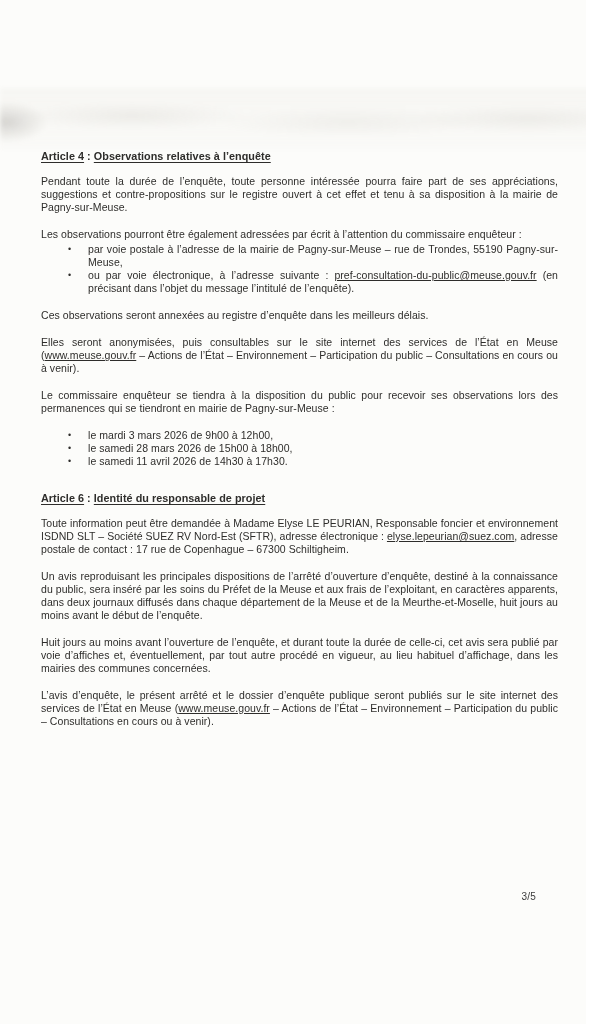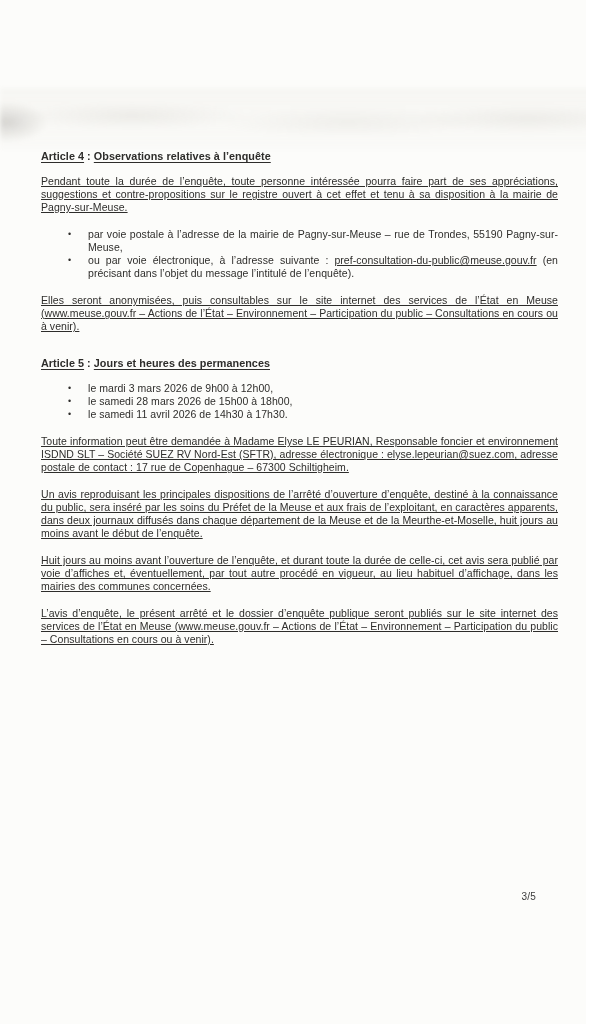--- a/index.html
+++ b/index.html
@@ -28,21 +28,21 @@
     text-align:justify;
     letter-spacing:0.05px;
   }
   h2.article {
     font-size:10.8px; font-weight:bold;
     margin:24px 0 12px 0;
     text-align:left;
   }
   h2.article.first { margin-top:0; }
   h2.article .u { text-decoration:underline; text-underline-offset:2px; }
-  p { margin:0 0 14px 0;text-decoration:underline; }
+  p { margin:0 0 14px 0; }
   p.no-gap { margin-bottom:2px; }
   ul.bullets { list-style:none; margin:0 0 14px 0; padding:0; }
   ul.bullets li { display:flex; padding-left:27px; }
   ul.bullets .marker { flex:0 0 20px; font-size:9px; }
   ul.bullets .txt { flex:1; text-align:justify; }
   .lnk { text-decoration:underline; text-underline-offset:1px; color:inherit; cursor:pointer; }
   .page-num {
     position:absolute; right:50px; top:891px;
     font-size:10px; color:#3a3a3a; letter-spacing:0.2px;
   }
@@ -52,53 +52,56 @@
 
 <div class="page">
   <div class="scan-band"></div>
 
   <div class="content">
 
     <h2 class="article first"><span class="u">Article 4</span><span> : </span><span class="u">Observations relatives à l’enquête</span></h2>
 
     <p>Pendant toute la durée de l’enquête, toute personne intéressée pourra faire part de ses appréciations, suggestions et contre-propositions sur le registre ouvert à cet effet et tenu à sa disposition à la mairie de Pagny-sur-Meuse.</p>
 
+    <p class="no-gap">Les observations pourront être également adressées par écrit à l’attention du commissaire enquêteur :</p>
 
     <ul class="bullets">
       <li>
         <span class="marker">•</span>
         <span class="txt">par voie postale à l’adresse de la mairie de Pagny-sur-Meuse – rue de Trondes, 55190 Pagny-sur-Meuse,</span>
       </li>
       <li>
         <span class="marker">•</span>
         <span class="txt"><span>ou par voie électronique, à l’adresse suivante : </span><span class="lnk">pref-consultation-du-public@meuse.gouv.fr</span><span> (en précisant dans l’objet du message l’intitulé de l’enquête).</span></span>
       </li>
     </ul>
 
+    <p>Ces observations seront annexées au registre d’enquête dans les meilleurs délais.</p>
 
     <p><span>Elles seront anonymisées, puis consultables sur le site internet des services de l’État en Meuse (</span><span class="lnk">www.meuse.gouv.fr</span><span> – Actions de l’État – Environnement – Participation du public – Consultations en cours ou à venir).</span></p>
 
-    <h2 class="article"><span class="u">Article 5</span><span> : </span><span class="u">Jours et heures des permanences</span></h2>
 
+    <p>Le commissaire enquêteur se tiendra à la disposition du public pour recevoir ses observations lors des permanences qui se tiendront en mairie de Pagny-sur-Meuse :</p>
 
     <ul class="bullets">
       <li>
         <span class="marker">•</span>
         <span class="txt">le mardi 3 mars 2026 de 9h00 à 12h00,</span>
       </li>
       <li>
         <span class="marker">•</span>
         <span class="txt">le samedi 28 mars 2026 de 15h00 à 18h00,</span>
       </li>
       <li>
         <span class="marker">•</span>
         <span class="txt">le samedi 11 avril 2026 de 14h30 à 17h30.</span>
       </li>
     </ul>
 
+    <h2 class="article"><span class="u">Article 6</span><span> : </span><span class="u">Identité du responsable de projet</span></h2>
 
     <p><span>Toute information peut être demandée à Madame Elyse LE PEURIAN, Responsable foncier et environnement ISDND SLT – Société SUEZ RV Nord-Est (SFTR), adresse électronique : </span><span class="lnk">elyse.lepeurian@suez.com</span><span>, adresse postale de contact : 17 rue de Copenhague – 67300 Schiltigheim.</span></p>
 
 
     <p>Un avis reproduisant les principales dispositions de l’arrêté d’ouverture d’enquête, destiné à la connaissance du public, sera inséré par les soins du Préfet de la Meuse et aux frais de l’exploitant, en caractères apparents, dans deux journaux diffusés dans chaque département de la Meuse et de la Meurthe-et-Moselle, huit jours au moins avant le début de l’enquête.</p>
     <p>Huit jours au moins avant l’ouverture de l’enquête, et durant toute la durée de celle-ci, cet avis sera publié par voie d’affiches et, éventuellement, par tout autre procédé en vigueur, au lieu habituel d’affichage, dans les mairies des communes concernées.</p>
 
     <p><span>L’avis d’enquête, le présent arrêté et le dossier d’enquête publique seront publiés sur le site internet des services de l’État en Meuse (</span><span class="lnk">www.meuse.gouv.fr</span><span> – Actions de l’État – Environnement – Participation du public – Consultations en cours ou à venir).</span></p>
 
   </div>

